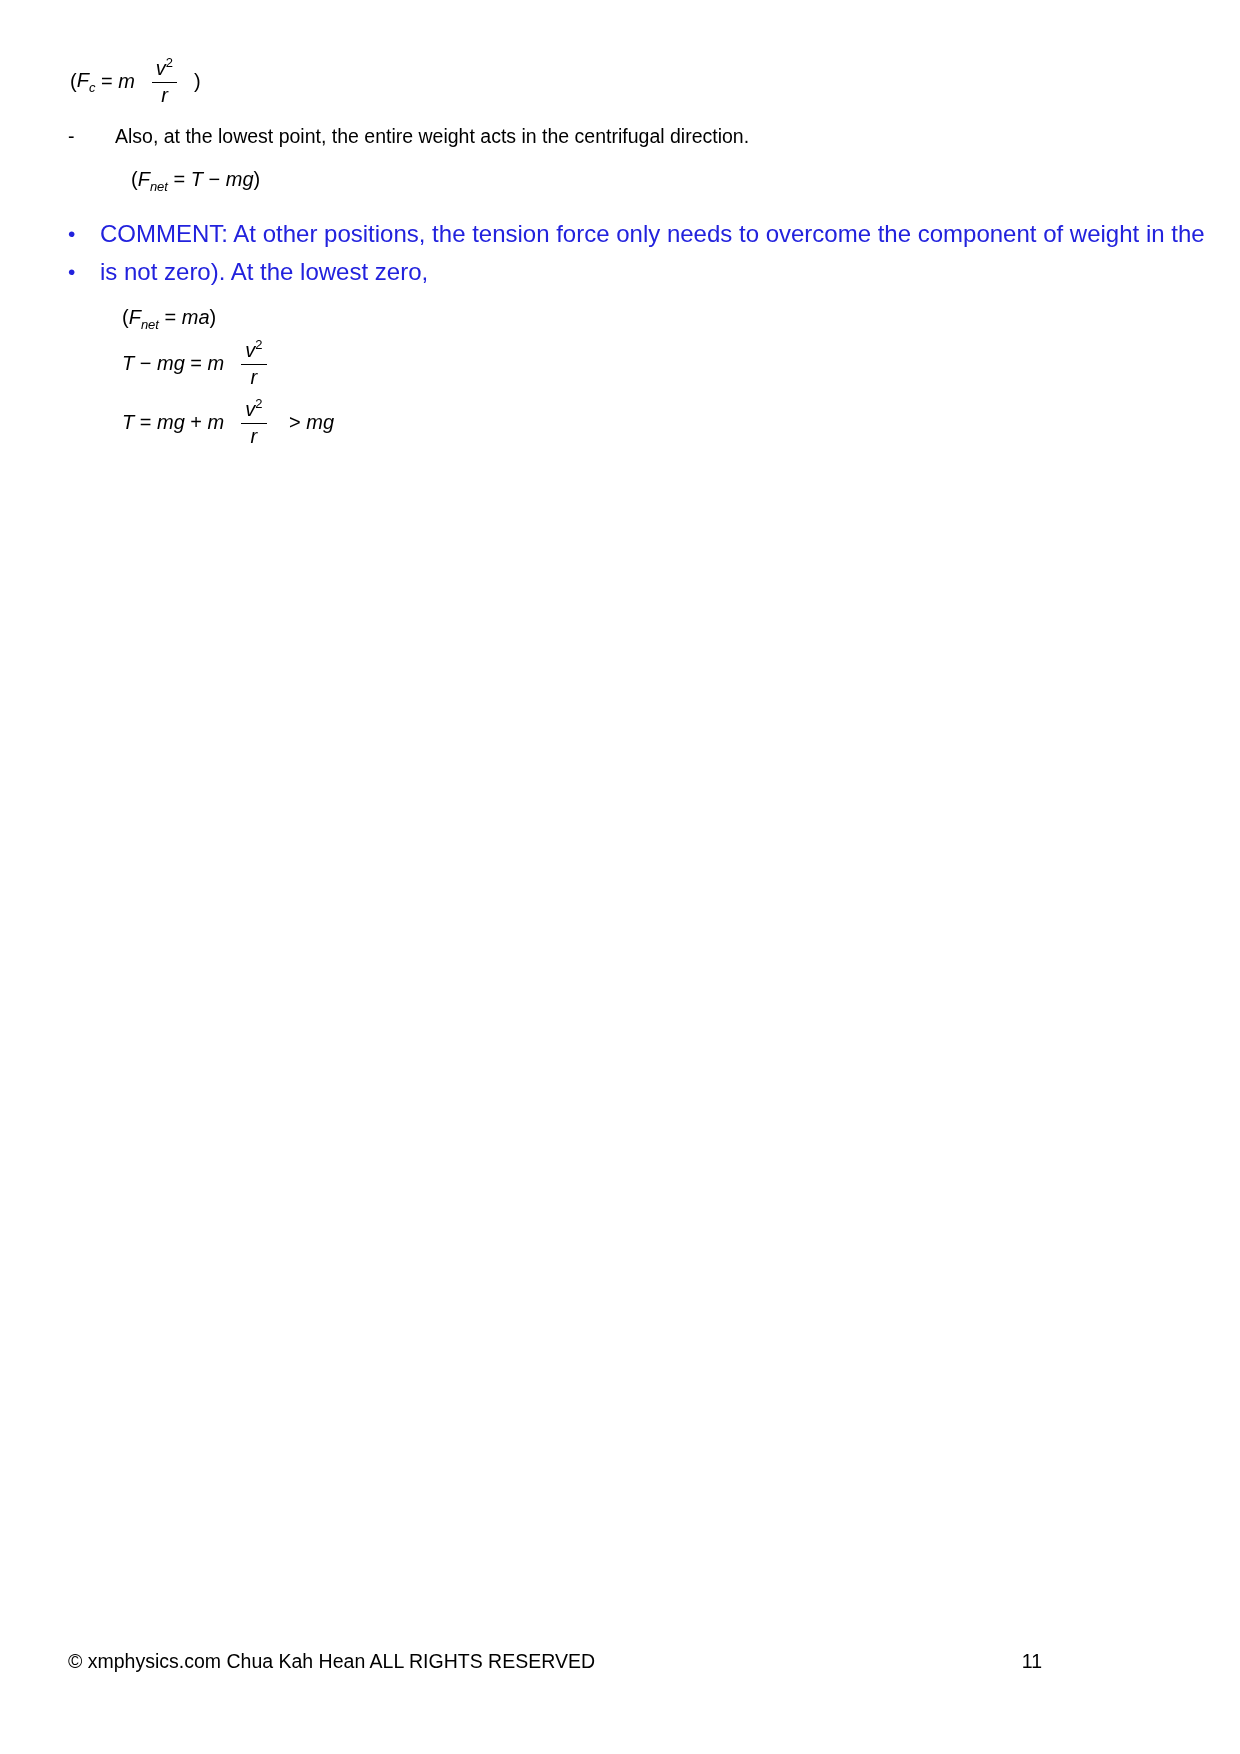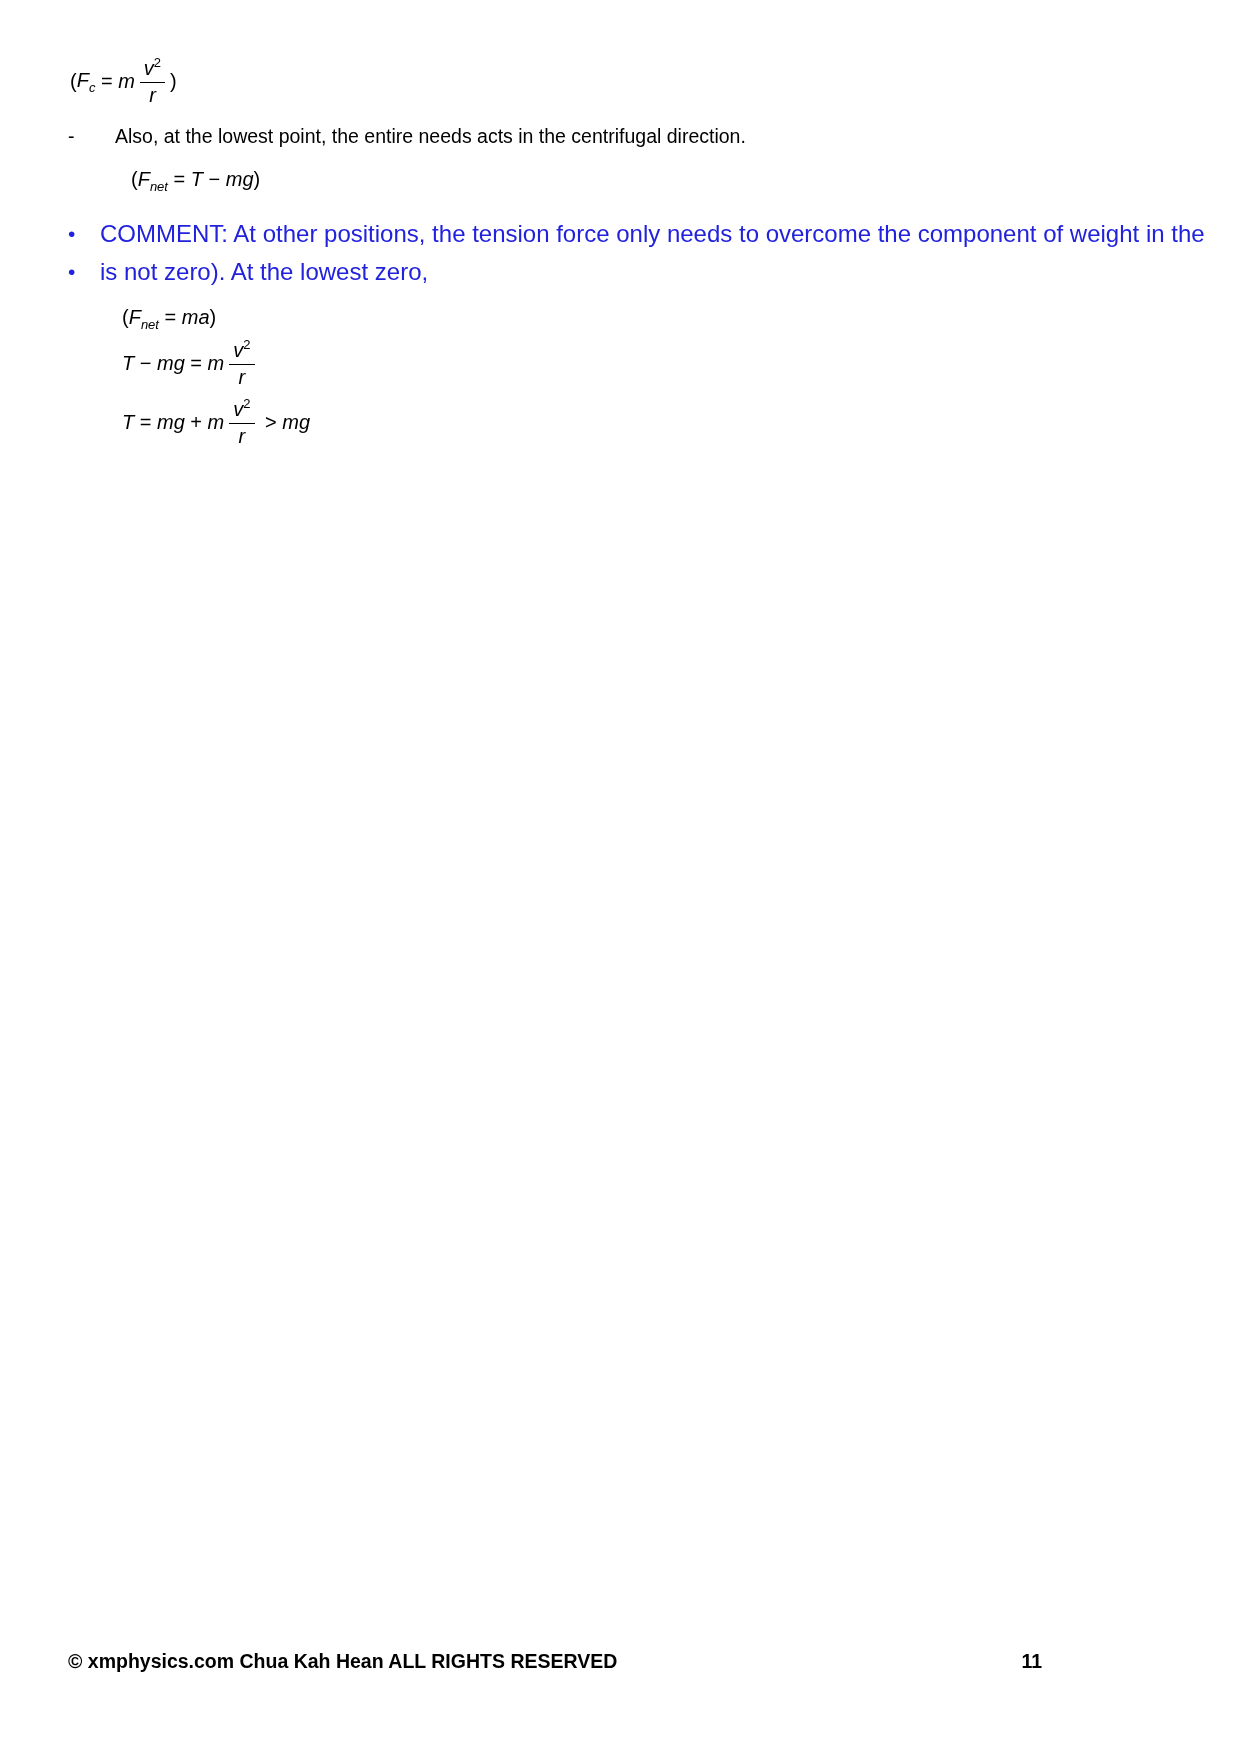--- a/index.html
+++ b/index.html
@@ -19,21 +19,21 @@
     display:flex; align-items:center;
     font-size:20px; color:#000;
     white-space:pre;
     line-height:1.25;
   }
   .eq .tok.it { font-style:italic; }
   .eq sub { font-size:13px; font-style:italic; line-height:1; }
   .eq sup { font-size:13px; font-style:normal; line-height:1; }
   .frac {
     display:inline-flex; flex-direction:column; align-items:center;
-    margin:0 5px; line-height:1.15;
+    margin:0 17px; line-height:1.15;
   }
   .frac .num { border-bottom:1.6px solid #000; padding:0 4px 2px; }
   .frac .den { padding-top:1px; }
 
   #eq-fc { margin-left:2px; }
   #eq-fnet-t-mg { margin-left:63px; margin-top:16px; }
   .eq-group { margin-left:54px; margin-top:14px; }
   .eq-group .eq { margin-top:8px; }
 
   
@@ -44,34 +44,34 @@
   .comment { display:flex; }
   .comment .marker {
     width:32px; line-height:38px; font-size:21px;
   }
   .comment-text { line-height:38px; font-size:24px; }
 
   
   .footer {
     position:absolute; top:1650px; left:68px; width:974px;
     display:flex; justify-content:space-between;
-    font-size:19.5px; color:#000;font-weight:bold;
+    font-size:19.5px; color:#000;
   }
 </style>
 </head>
 <body>
 
 <div class="page">
   <div class="content">
 
     <div class="eq" id="eq-fc"><span class="tok">(</span><span class="tok it">F<sub>c</sub></span><span class="tok"> = </span><span class="tok it">m</span><span class="frac"><span class="num"><span class="tok it">v<sup>2</sup></span></span><span class="den"><span class="tok it">r</span></span></span><span class="tok">)</span></div>
 
     <div class="dash-row">
       <span class="dash-marker">-</span>
-      <span>Also, at the lowest point, the entire needs acts in the centrifugal direction.</span>
+      <span>Also, at the lowest point, the entire weight acts in the centrifugal direction.</span>
     </div>
 
     <div class="eq" id="eq-fnet-t-mg"><span class="tok">(</span><span class="tok it">F<sub>net</sub></span><span class="tok"> = </span><span class="tok it">T</span><span class="tok"> − </span><span class="tok it">mg</span><span class="tok">)</span></div>
 
     <div class="comments">
 
       <div class="comment" style="color: rgb(34, 34, 221);">
         <span class="marker">•</span>
         <div class="comment-text">
           <div>COMMENT: At other positions, the tension force only needs to overcome the component of weight in the</div>

